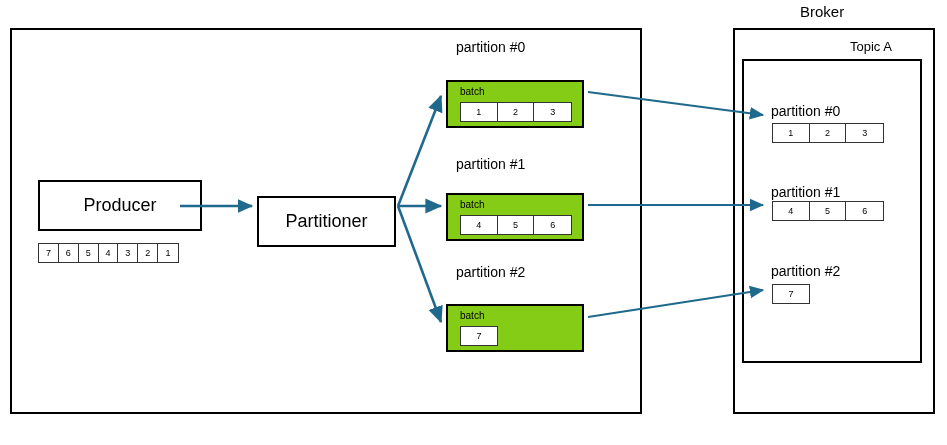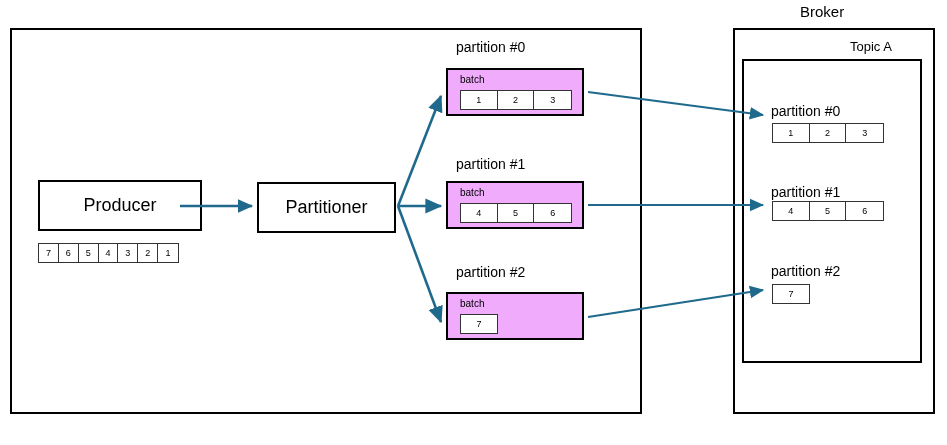--- a/index.html
+++ b/index.html
@@ -44,22 +44,23 @@
     box-sizing: border-box;
     display: flex;
     align-items: center;
     justify-content: center;
     font-size: 18px;
     color: #000000;
   }
 
   .partition-box {
     border: 2px solid #000000;
-    background: #f0abfc;
-    box-sizing: border-box;
+    background: #84cc16;
+    box-sizing: border-box;
+    margin-top: 12px;
   }
 
   
   .title-label {
     font-size: 15px;
     color: #000000;
     white-space: nowrap;
   }
   .partition-label {
     font-size: 14px;
@@ -125,21 +126,21 @@
   <div class="abs cells" style="left:38px; top:243px; width:141px;">
     <div class="cell queue-cell">7</div>
     <div class="cell queue-cell">6</div>
     <div class="cell queue-cell">5</div>
     <div class="cell queue-cell">4</div>
     <div class="cell queue-cell">3</div>
     <div class="cell queue-cell">2</div>
     <div class="cell queue-cell">1</div>
   </div>
 
-  <div class="abs node-box" style="left:257px; top:182px; width:139px; height:51px;">
+  <div class="abs node-box" style="left:257px; top:196px; width:139px; height:51px;">
     <span>Partitioner</span>
   </div>
 
   <div class="abs partition-label" style="left:456px; top:39px;">partition #0</div>
   <div class="abs partition-box" style="left:446px; top:68px; width:138px; height:48px;">
     <div class="abs batch-label" style="left:12px; top:4px;">batch</div>
     <div class="abs cells" style="left:12px; top:20px; width:112px;">
       <div class="cell batch-cell">1</div>
       <div class="cell batch-cell">2</div>
       <div class="cell batch-cell">3</div>

